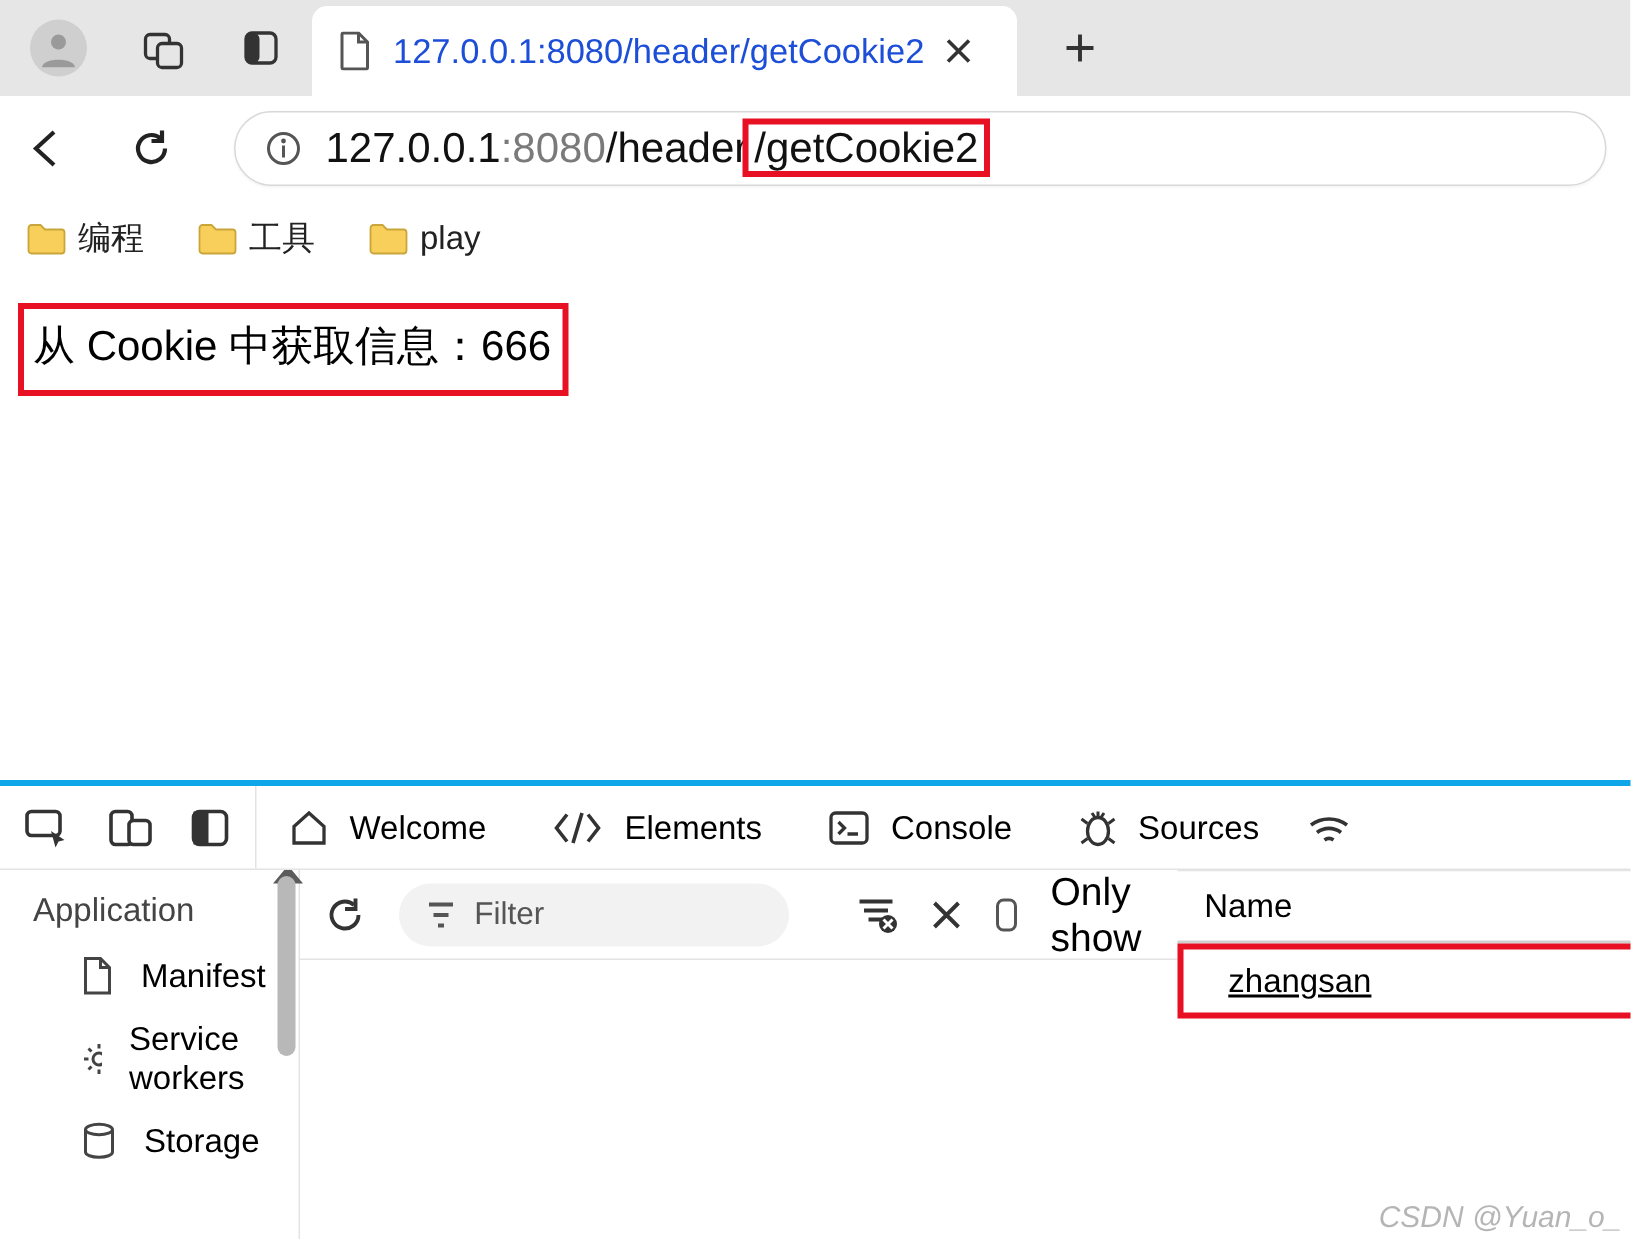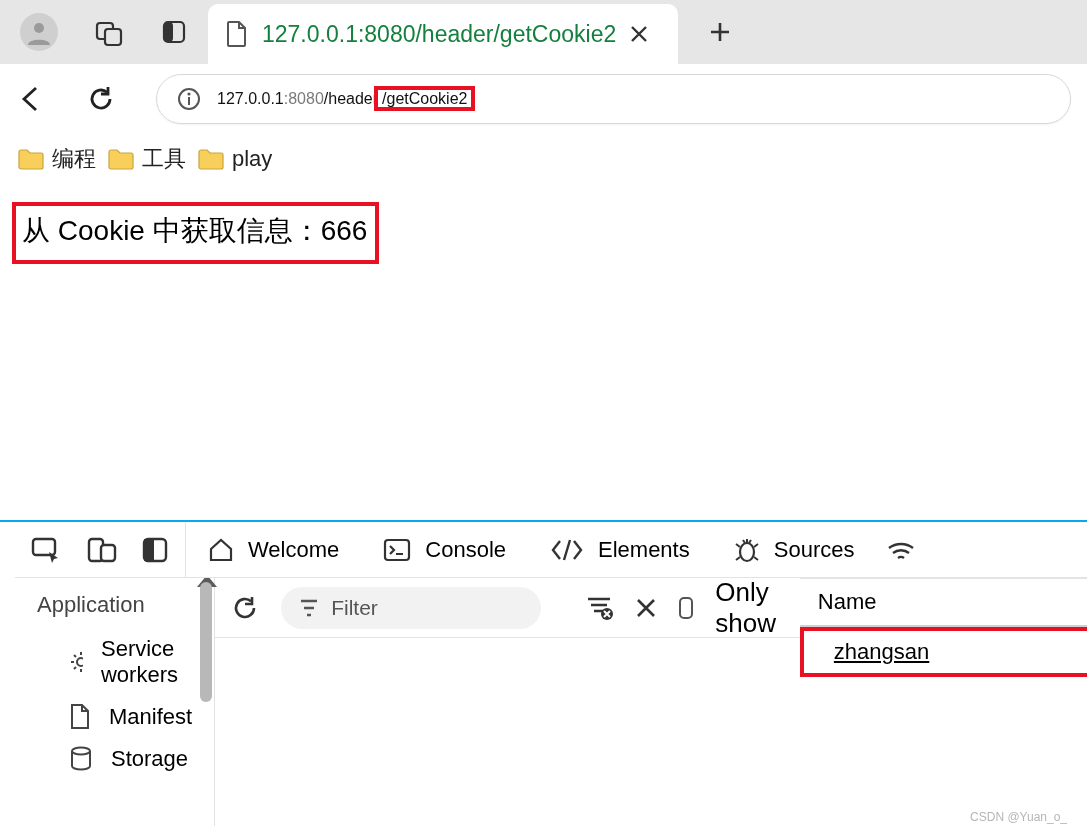--- a/index.html
+++ b/index.html
@@ -4,43 +4,43 @@
 <style>
   * { box-sizing: border-box; margin: 0; padding: 0; }
   html, body { width: 1087px; height: 826px; font-family: "Segoe UI", Arial, sans-serif; background: #fff; overflow: hidden; }
   svg { display: block; }
 
   
   .titlebar { height: 64px; background: #e6e6e6; display: flex; align-items: stretch; }
   .titlebar-left { display: flex; align-items: center; gap: 36px; padding-left: 20px; padding-right: 20px; }
   .avatar { width: 38px; height: 38px; border-radius: 50%; background: #cfcfcf; display: flex; align-items: center; justify-content: center; }
   .tab { background: #fff; border-top-left-radius: 10px; border-top-right-radius: 10px; display: flex; align-items: center; padding: 0 18px; gap: 14px; width: 470px; height: 60px; margin-top: 4px; }
-  .tab-title { font-size: 23px; color: #15803d; white-space: nowrap; overflow: hidden; }
+  .tab-title { font-size: 23px; color: #1d4ed8; white-space: nowrap; overflow: hidden; }
   .newtab-area { flex: 1; display: flex; align-items: center; padding-left: 30px; }
 
   
   .urlrow { height: 70px; display: flex; align-items: center; padding: 0 16px; gap: 40px; background: #fff; }
-  .urlbar { flex: 1; height: 50px; border: 1px solid #d8d8d8; border-radius: 25px; display: flex; align-items: center; padding: 0 20px; gap: 16px; font-size: 16px; box-shadow: 0 1px 2px rgba(0,0,0,0.05); }
+  .urlbar { flex: 1; height: 50px; border: 1px solid #d8d8d8; border-radius: 25px; display: flex; align-items: center; padding: 0 20px; gap: 16px; font-size: 28px; box-shadow: 0 1px 2px rgba(0,0,0,0.05); }
   .url-host { color: #111; }
   .url-port { color: #7a7a7a; }
   .url-path1 { color: #111; }
   .url-path2 { color: #111; }
   .red-box { border: 4px solid #e81123; padding: 0 4px; margin-left: -4px; }
 
   
-  .bookmarks { height: 50px; display: flex; align-items: center; padding: 0 18px; gap: 12px; font-size: 22px; color: #222; }
+  .bookmarks { height: 50px; display: flex; align-items: center; padding: 0 18px; gap: 36px; font-size: 22px; color: #222; }
   .folder-icon { width: 26px; height: 22px; }
   .bookmark-item { display: flex; align-items: center; gap: 8px; }
 
   
   .page-content { position: relative; padding: 18px 18px; }
   .cookie-msg { font-size: 28px; color: #000; border: 4px solid #e81123; display: inline-block; padding: 6px 8px 10px 6px; margin-left: -6px; }
 
   
-  .devtools { position: absolute; left: 0; right: 0; bottom: 0; height: 306px; border-top: 2px solid #0ea5e9; background: #fff; display: flex; flex-direction: column; padding-left: 15px; }
+  .devtools { position: absolute; left: 0; right: 0; bottom: 0; height: 306px; border-top: 4px solid #0ea5e9; background: #fff; display: flex; flex-direction: column; }
   .dt-tabs { height: 56px; display: flex; align-items: center; border-bottom: 1px solid #e3e3e3; }
   .dt-left-icons { display: flex; align-items: center; gap: 24px; padding: 0 16px; border-right: 1px solid #e3e3e3; height: 100%; }
   .dt-tab { display: flex; align-items: center; gap: 14px; padding: 0 22px; font-size: 22px; height: 100%; }
   .dt-body { flex: 1; display: flex; overflow: hidden; }
 
   
   .dt-sidebar { width: 340px; display: flex; flex-direction: column; border-right: 1px solid #e3e3e3; position: relative; }
   .dt-sidebar-h { font-size: 22px; color: #444; padding: 14px 22px 10px 22px; }
   .dt-side-item { display: flex; align-items: center; gap: 18px; padding: 8px 22px 8px 54px; font-size: 22px; }
   .dt-scrollbar { position: absolute; right: 2px; top: 4px; width: 12px; height: 120px; background: #b8b8b8; border-radius: 6px; }
@@ -59,21 +59,21 @@
   .th-sort { width: 0; height: 0; border-left: 9px solid transparent; border-right: 9px solid transparent; border-bottom: 12px solid #333; margin-right: 8px;}
   .th-value { flex: 1; padding: 10px 18px; }
   .dt-row { display: flex; font-size: 22px; border-bottom: 1px solid rgba(0,0,0,0); }
   .td-name { flex: 0 0 510px; padding: 8px 18px 8px 30px; border-right: 1px solid #e0e0e0;}
   .td-value { flex: 1; padding: 8px 18px; }
   .row-hl .td-name, .row-hl .td-value { position: relative; }
   .row-hl::before { content: ""; position: absolute; }
   .row-hl { position: relative; }
   .hl-box { border: 4px solid #e81123; text-decoration: underline; }
 
-  .watermark { position: absolute; right: 20px; bottom: 2px; font-size: 12px; color: rgba(120,120,120,0.55); }
+  .watermark { position: absolute; right: 6px; bottom: 2px; font-size: 20px; font-style: italic; color: rgba(120,120,120,0.55); }
 </style>
 </head>
 <body>
 
 <div class="titlebar">
   <div class="titlebar-left">
     <div class="avatar">
       <svg width="26" height="26">
           <circle cx="13" cy="9" r="5" fill="#9a9a9a"></circle>
           <path d="M2 26c0-7 22-7 22 0" fill="#9a9a9a"></path>
@@ -188,31 +188,31 @@
           </svg>
         </span>
     </div>
     <div class="dt-tab">
       <svg width="26" height="26">
           <path d="M3 12L13 3l10 9v11H3z" fill="none" stroke="#333" stroke-width="2.2"></path>
         </svg>
       <span>Welcome</span>
     </div>
     <div class="dt-tab">
+      <svg width="34" height="24">
+          <path d="M10 3L3 12l7 9M24 3l7 9-7 9M20 2l-6 20" fill="none" stroke="#333" stroke-width="2.4"></path>
+        </svg>
+      <span>Elements</span>
+    </div>
+    <div class="dt-tab">
       <svg width="28" height="24">
           <rect x="2" y="2" width="24" height="20" rx="3" fill="none" stroke="#333" stroke-width="2.2"></rect>
           <path d="M7 8l4 4-4 4M13 16h7" stroke="#333" stroke-width="2.2" fill="none"></path>
         </svg>
       <span>Console</span>
-    </div>
-    <div class="dt-tab">
-      <svg width="34" height="24">
-          <path d="M10 3L3 12l7 9M24 3l7 9-7 9M20 2l-6 20" fill="none" stroke="#333" stroke-width="2.4"></path>
-        </svg>
-      <span>Elements</span>
     </div>
     <div class="dt-tab">
       <svg width="26" height="26">
           <ellipse cx="13" cy="15" rx="7" ry="9" fill="none" stroke="#333" stroke-width="2.2"></ellipse>
           <path d="M6 10l-4-3M20 10l4-3M6 20l-4 3M20 20l4 3M13 6V2M9 3l2 3M17 3l-2 3" stroke="#333" stroke-width="2"></path>
         </svg>
       <span>Sources</span>
     </div>
     <div class="dt-tab" style="padding-left:10px">
       <svg width="30" height="24">
@@ -220,32 +220,32 @@
         </svg>
     </div>
   </div>
 
   <div class="dt-body">
     <div class="dt-sidebar">
       <div class="dt-scrolltri"></div>
       <div class="dt-scrollbar"></div>
       <div class="dt-sidebar-h">Application</div>
       <div class="dt-side-item">
+        <svg width="22" height="26">
+            <path d="M3 1h10l6 6v17H3z" fill="none" stroke="#444" stroke-width="2"></path>
+            <path d="M13 1v6h6" fill="none" stroke="#444" stroke-width="2"></path>
+          </svg>
+        <span>Manifest</span>
+      </div>
+      <div class="dt-side-item">
         <svg width="24" height="24">
             <circle cx="12" cy="12" r="4" fill="none" stroke="#444" stroke-width="2"></circle>
             <path d="M12 2v3M12 19v3M2 12h3M19 12h3M5 5l2 2M17 17l2 2M19 5l-2 2M5 19l2-2" stroke="#444" stroke-width="2"></path>
           </svg>
         <span>Service workers</span>
-      </div>
-      <div class="dt-side-item">
-        <svg width="22" height="26">
-            <path d="M3 1h10l6 6v17H3z" fill="none" stroke="#444" stroke-width="2"></path>
-            <path d="M13 1v6h6" fill="none" stroke="#444" stroke-width="2"></path>
-          </svg>
-        <span>Manifest</span>
       </div>
       <div class="dt-side-item">
         <svg width="24" height="26">
             <ellipse cx="12" cy="5" rx="9" ry="3.5" fill="none" stroke="#444" stroke-width="2"></ellipse>
             <path d="M3 5v15c0 2 4 3.5 9 3.5s9-1.5 9-3.5V5" fill="none" stroke="#444" stroke-width="2"></path>
           </svg>
         <span>Storage</span>
       </div>
     </div>
 

